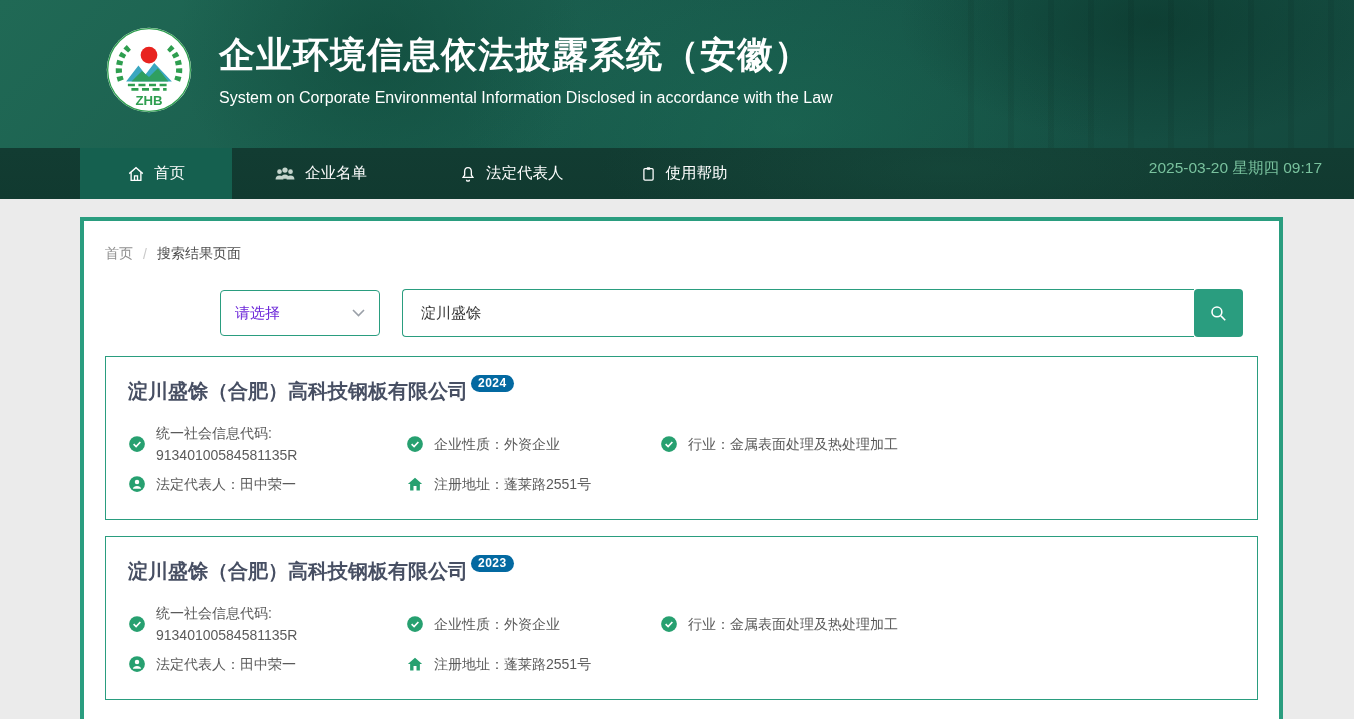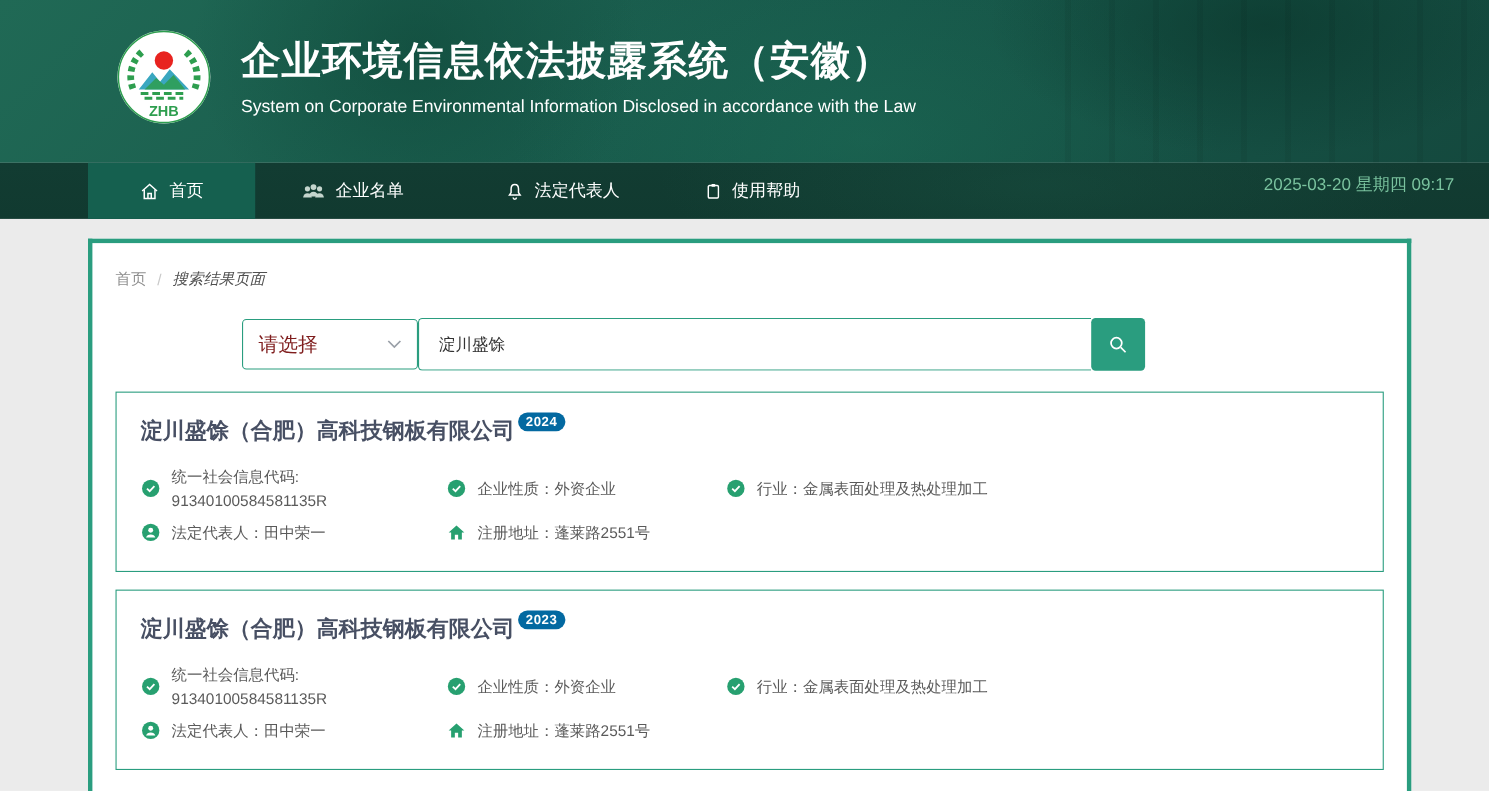--- a/index.html
+++ b/index.html
@@ -51,32 +51,32 @@
   .main-wrap { padding:18px 0 0 80px; }
   .main-panel {
     width:1203px; min-height:560px; background:#fff;
     border:4px solid #2a9d7f; border-bottom:none;
     padding:24px 21px 0 21px;
   }
 
   .breadcrumb { font-size:14px; display:flex; gap:10px; align-items:center; }
   .breadcrumb .bc-home { color:#8f8f8f; cursor:pointer; }
   .breadcrumb .bc-sep { color:#c9c9c9; }
-  .breadcrumb .bc-current { color:#4f4f4f;font-style:italic; }
+  .breadcrumb .bc-current { color:#4f4f4f; }
 
   
   .search-row { display:flex; align-items:center; margin:26px 0 0 115px; height:48px; }
   .select-box {
     width:160px; height:46px; border:1px solid #2a9d7f; border-radius:4px;
     display:flex; align-items:center; justify-content:space-between;
     padding:0 14px; cursor:pointer; background:#fff;
   }
-  .select-box .sel-text { color:#7f1d1d; font-size:18px; }
+  .select-box .sel-text { color:#6d28d9; font-size:15px; }
   .search-input {
-    width:612px; height:48px; 
+    width:792px; height:48px; margin-left:22px;
     border:1px solid #2a9d7f; border-right:none; border-radius:4px 0 0 4px;
     padding:0 18px; font-size:15px; color:#333; outline:none;
     font-family:"Liberation Sans","DejaVu Sans",sans-serif;
   }
   .search-btn {
     width:49px; height:48px; background:#2a9d7f; border:none; cursor:pointer;
     border-radius:4px; display:flex; align-items:center; justify-content:center;
   }
 
   

